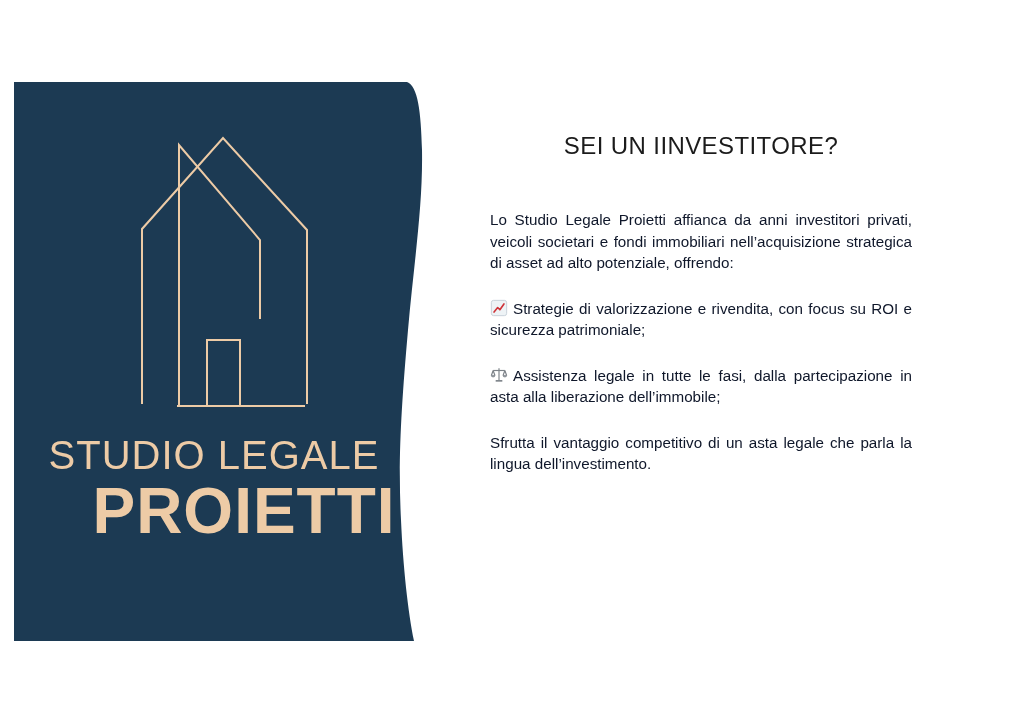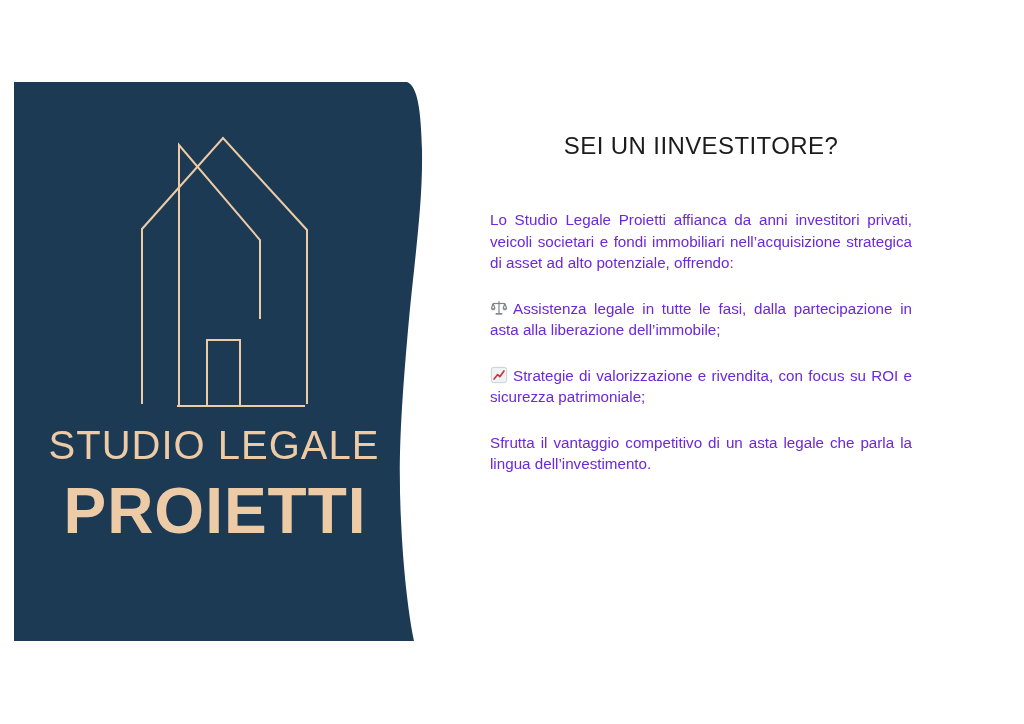--- a/index.html
+++ b/index.html
@@ -10,48 +10,49 @@
     position:relative;
     overflow:hidden;
     color:#1d1d1d;
   }
 
   
   .panel-svg { position:absolute; left:0; top:0; }
   .logo-svg  { position:absolute; left:130px; top:130px; }
 
   .brand-line1 {
-    position:absolute; left:14px; top:423px; width:400px;
+    position:absolute; left:14px; top:433px; width:400px;
     text-align:center;
     font-size:40px; font-weight:400; letter-spacing:1px;
     color:#edcba6; line-height:44px;
     white-space:nowrap;
   }
   .brand-line2 {
-    position:absolute; left:15px; top:476px; width:400px;
+    position:absolute; left:0; top:476px; width:400px;
     text-align:center;
     font-size:64px; font-weight:700; letter-spacing:1px;
     color:#edcba6; line-height:70px;
     white-space:nowrap;
+    padding-left:44px;
   }
 
   
   .content {
     position:absolute; left:490px; top:134px; width:422px;
   }
   .section-title {
     font-size:24px; font-weight:400; letter-spacing:0.4px;
     color:#1b1b1b; text-align:center;
     margin:0 0 52px 0; line-height:23px;
   }
   .para {
     font-size:15.2px; line-height:21.5px;
     text-align:justify;
     margin:0 0 24px 0;
-    color:#6d28d9;
+    color:#0f172a;
   }
   .para.last { margin-bottom:0; }
   .bullet .icon {
     display:inline-block; width:18px; height:18px;
     vertical-align:-3px; margin-right:5px;
   }
 </style>
 </head>
 <body>
 
@@ -76,37 +77,37 @@
 
 <div class="content">
 
   <h1 class="section-title">SEI UN IINVESTITORE?</h1>
 
   <p class="para">Lo Studio Legale Proietti affianca da anni investitori privati, veicoli societari e fondi immobiliari nell’acquisizione strategica di asset ad alto potenziale, offrendo:</p>
 
 
   <p class="para bullet">
     <span class="icon">
+      <svg width="18" height="18" viewBox="0 0 20 20">
+        <rect x="1.5" y="1.5" width="17" height="17" rx="2.5" fill="#eef3f6" stroke="#c4ced6" stroke-width="1"></rect>
+        <path d="M4.5 14.5 L8.5 9.5 L11 12 L15.5 5.5" fill="none" stroke="#cf3339" stroke-width="1.8" stroke-linecap="round" stroke-linejoin="round"></path>
+      </svg>
+    </span><span>Strategie di valorizzazione e rivendita, con focus su ROI e sicurezza patrimoniale;</span>
+  </p>
+
+  <p class="para bullet">
+    <span class="icon">
       <svg width="18" height="18" viewBox="0 0 20 20" fill="none" stroke="#7c8288" stroke-width="1.3">
         <path d="M10 2.5 L10 15.8"></path>
         <path d="M3.5 5 L16.5 5"></path>
         <path d="M3.5 5 L1.5 10.5 M3.5 5 L5.5 10.5"></path>
         <path d="M1.5 10.5 A2 1.7 0 0 0 5.5 10.5 Z" fill="#9aa0a6" stroke-width="0.8"></path>
         <path d="M16.5 5 L14.5 10.5 M16.5 5 L18.5 10.5"></path>
         <path d="M14.5 10.5 A2 1.7 0 0 0 18.5 10.5 Z" fill="#9aa0a6" stroke-width="0.8"></path>
         <path d="M6.3 16.5 L13.7 16.5" stroke-width="1.8"></path>
       </svg>
     </span><span>Assistenza legale in tutte le fasi, dalla partecipazione in asta alla liberazione dell’immobile;</span>
   </p>
 
-  <p class="para bullet">
-    <span class="icon">
-      <svg width="18" height="18" viewBox="0 0 20 20">
-        <rect x="1.5" y="1.5" width="17" height="17" rx="2.5" fill="#eef3f6" stroke="#c4ced6" stroke-width="1"></rect>
-        <path d="M4.5 14.5 L8.5 9.5 L11 12 L15.5 5.5" fill="none" stroke="#cf3339" stroke-width="1.8" stroke-linecap="round" stroke-linejoin="round"></path>
-      </svg>
-    </span><span>Strategie di valorizzazione e rivendita, con focus su ROI e sicurezza patrimoniale;</span>
-  </p>
-
 
   <p class="para last">Sfrutta il vantaggio competitivo di un asta legale che parla la lingua dell’investimento.</p>
 
 </div>
 
 </body></html>

